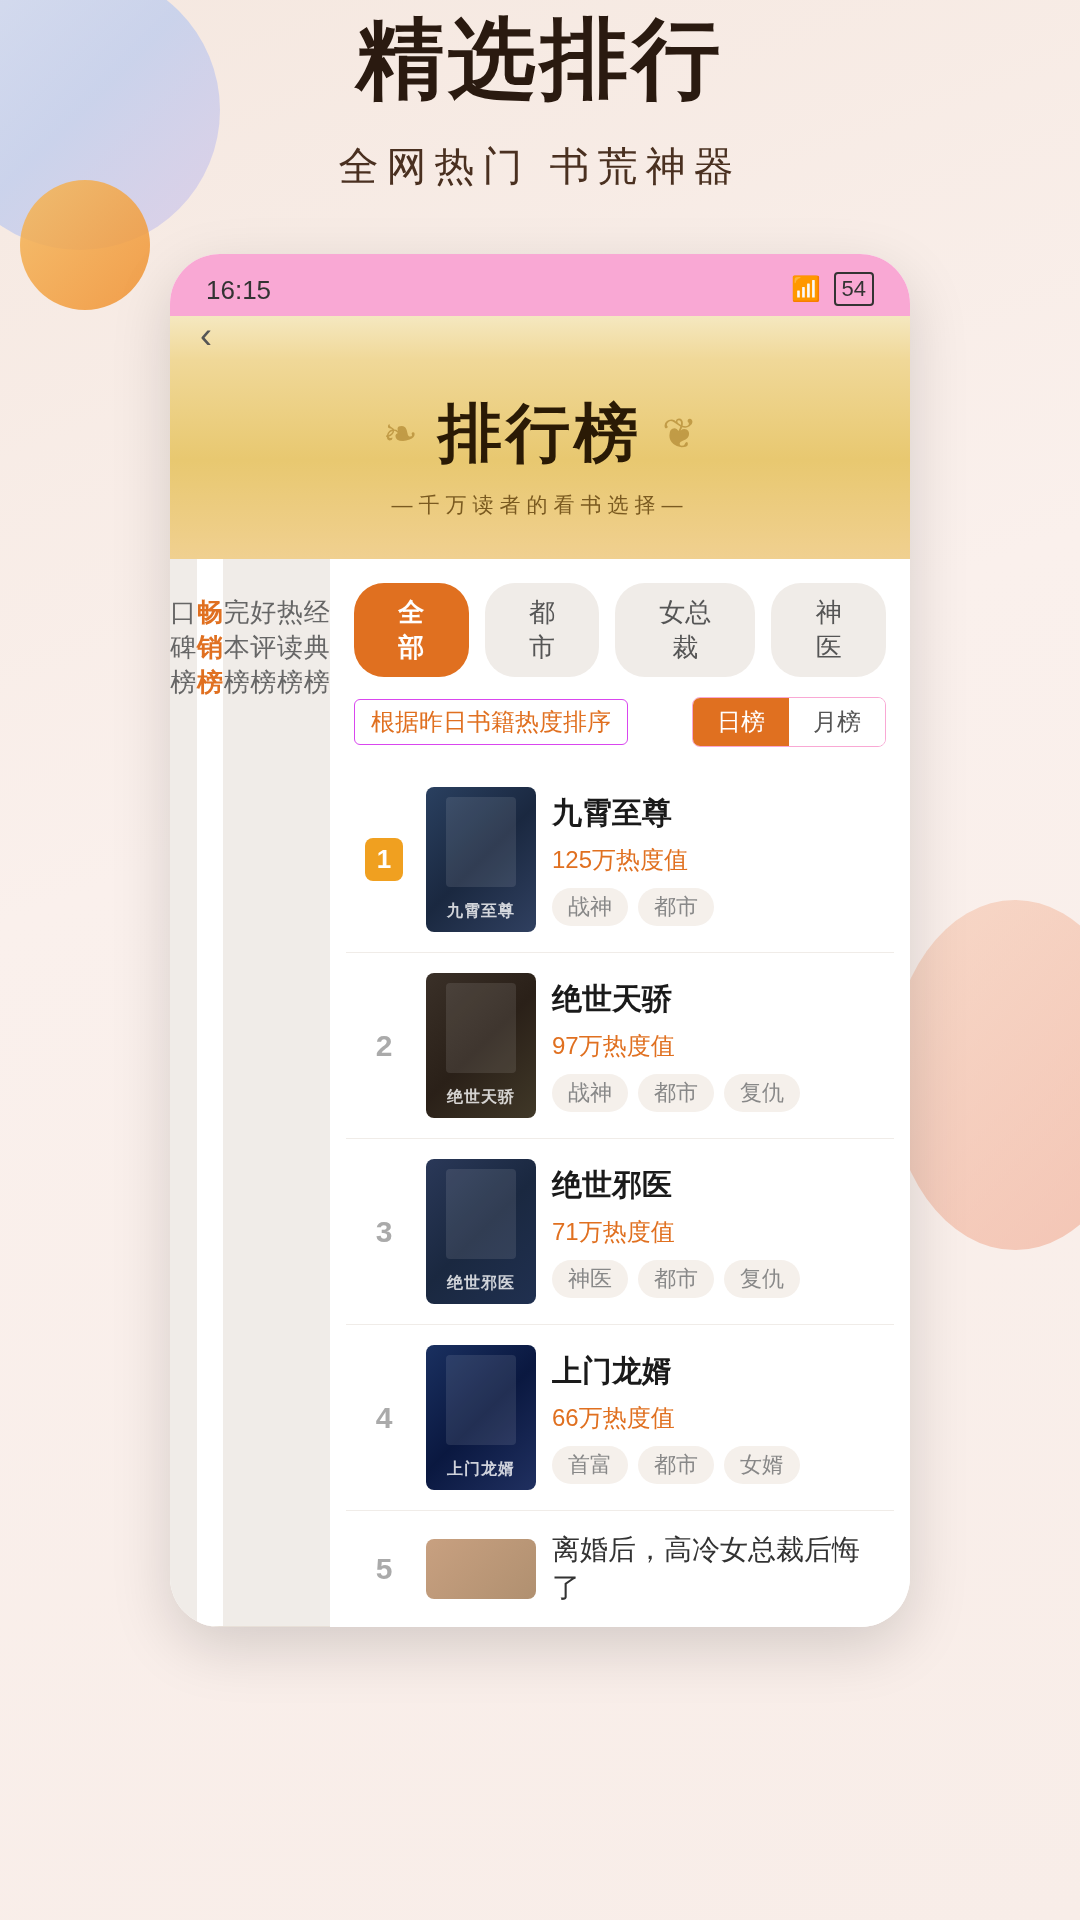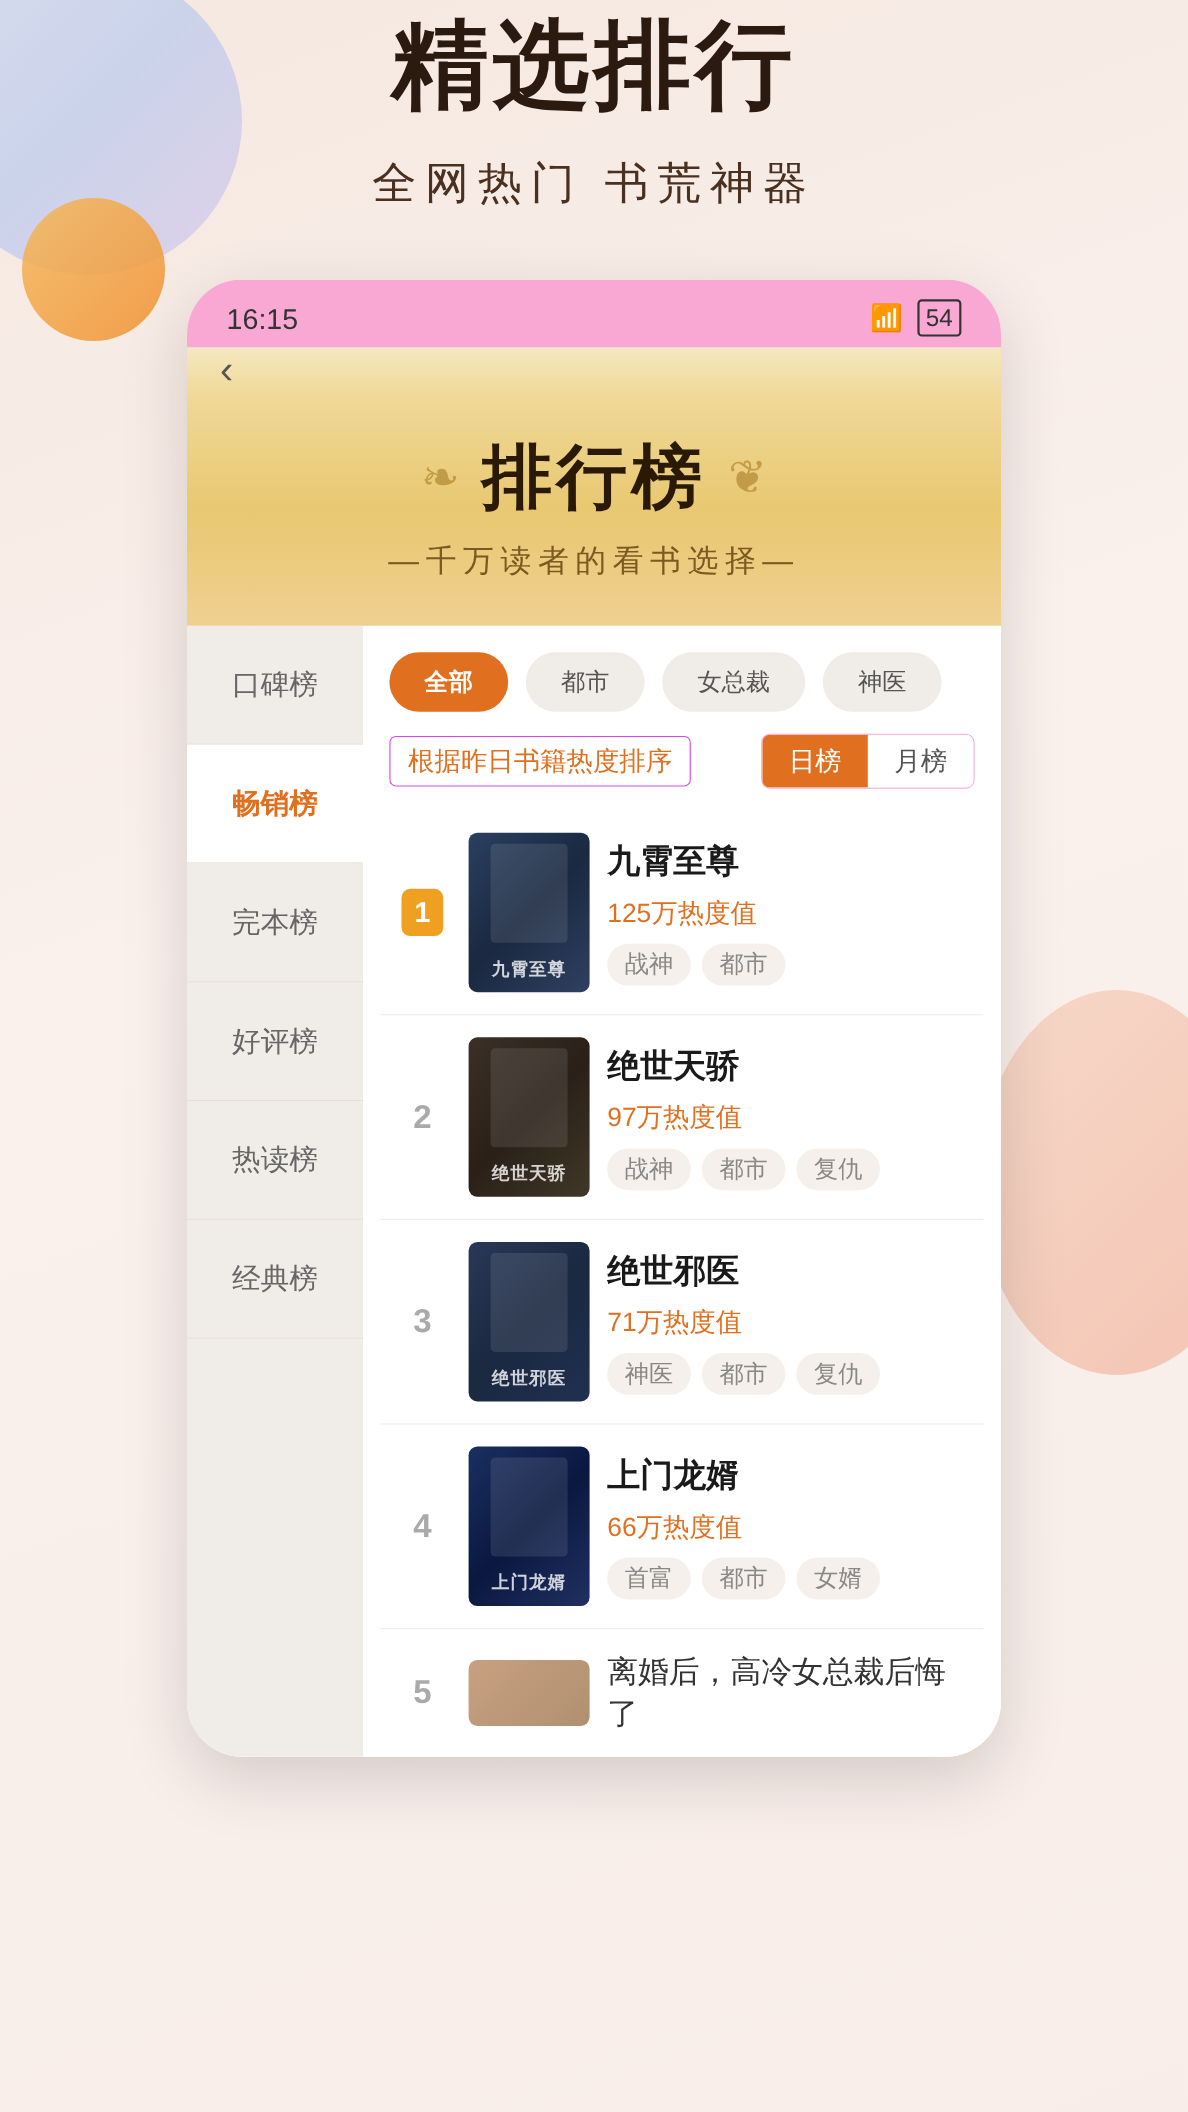--- a/index.html
+++ b/index.html
@@ -163,38 +163,38 @@
       color: #b8903a;
       opacity: 0.8;
     }
     .ranking-title {
       font-size: 64px;
       font-weight: 800;
       color: #2a1a05;
       letter-spacing: 4px;
     }
     .ranking-subtitle {
-      font-size: 28px;
+      font-size: 21px;
       color: #7a5a20;
       letter-spacing: 6px;
     }
 
     
     .main-content {
       background: #f8f4f0;
       display: flex;
       min-height: 900px;
     }
 
     
     .sidebar {
       width: 160px;
       background: #f0ece8;
       display: flex;
-      flex-direction: column;
+      flex-direction: row;
     }
     .sidebar-item {
       padding: 36px 0;
       text-align: center;
       font-size: 26px;
       color: #666;
       cursor: pointer;
       border-bottom: 1px solid #e8e0d8;
     }
     .sidebar-item.active {
@@ -213,25 +213,24 @@
     
     .filter-tabs {
       display: flex;
       gap: 16px;
       padding: 24px 24px 20px;
       align-items: center;
     }
     .filter-tab {
       padding: 12px 32px;
       border-radius: 30px;
-      font-size: 22px;
+      font-size: 26px;
       cursor: pointer;
       border: none;
       outline: none;
-      text-align: right;
     }
     .filter-tab.active {
       background: #e07020;
       color: #fff;
       font-weight: 600;
     }
     .filter-tab:not(.active) {
       background: #f0ece8;
       color: #555;
     }

